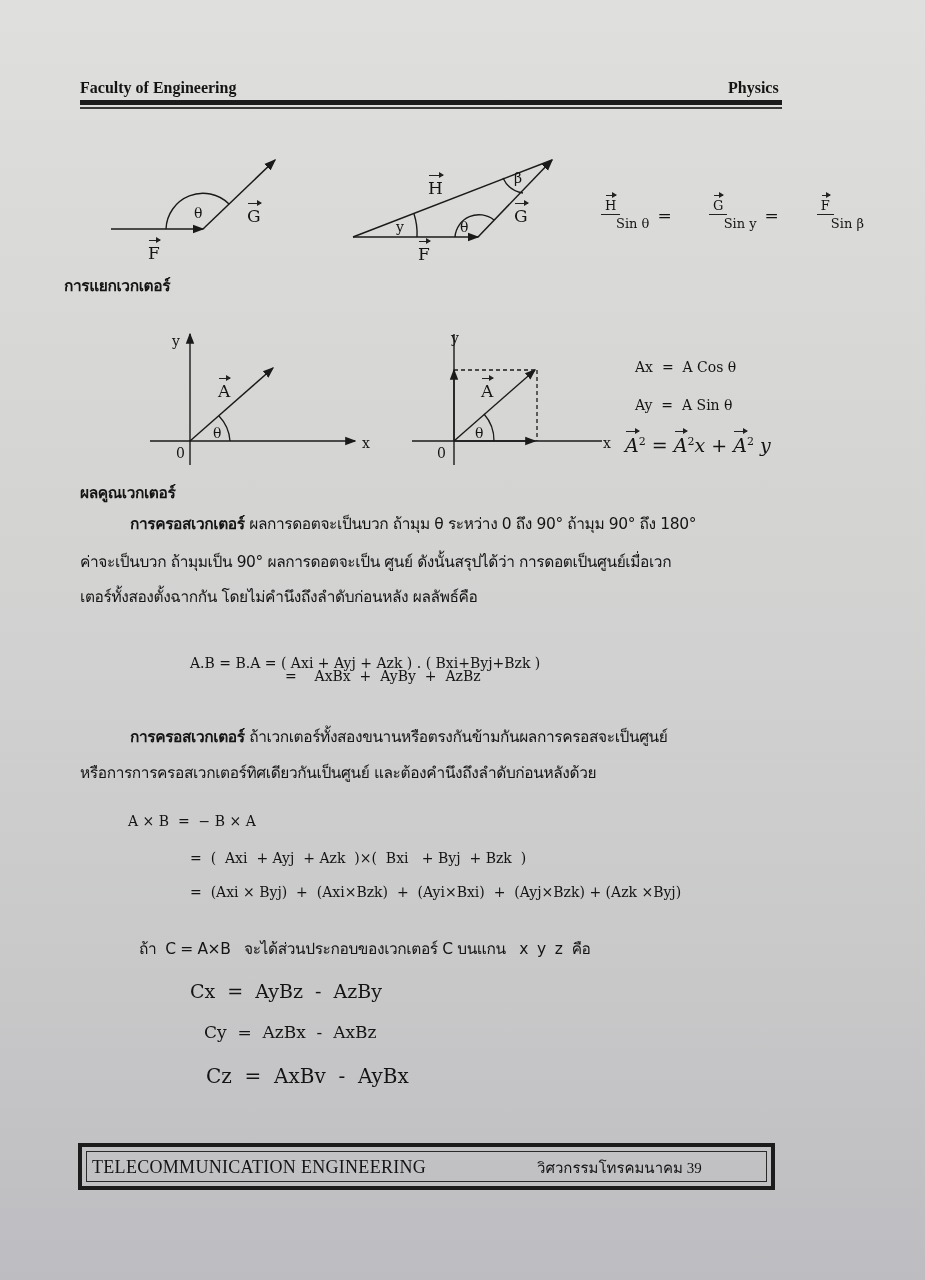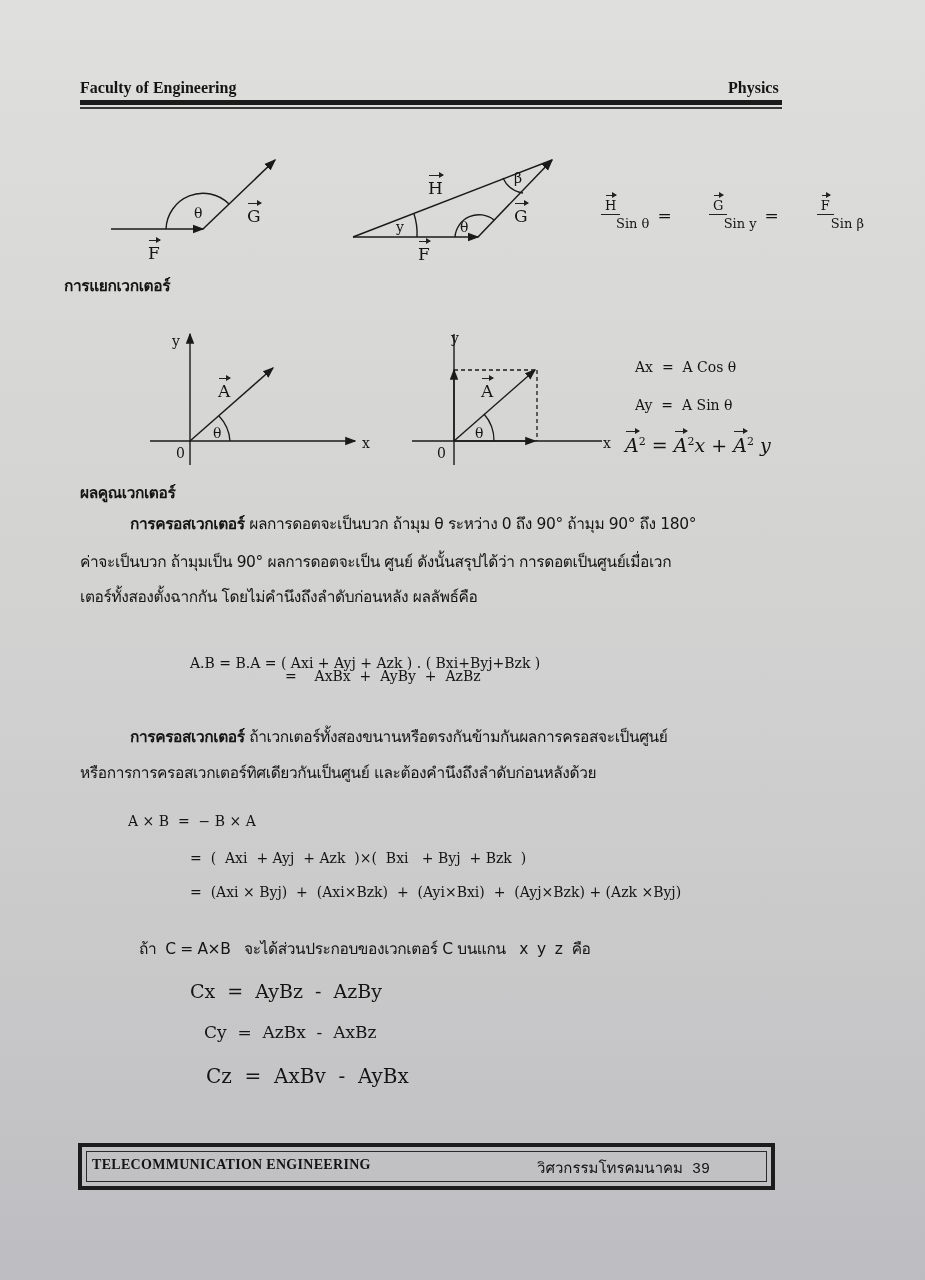--- a/index.html
+++ b/index.html
@@ -18,22 +18,22 @@
   .math-lg { font-family:"DejaVu Serif", serif; font-size:17px; white-space:pre; }
   .frac { display:inline-flex; flex-direction:column; align-items:center; font-family:"DejaVu Serif",serif; font-size:13px; }
   .frac .num { border-bottom:1.5px solid #222; padding:0 4px 1px; position:relative; }
   .frac .den { padding-top:1px;margin-left:44px; }
   .vec { position:relative; display:inline-block; }
   .vec::before { content:""; position:absolute; left:1px; right:0; top:-3px; height:1px; background:#222; }
   .vec::after { content:""; position:absolute; right:-1px; top:-6px; border-left:5px solid #222; border-top:3px solid transparent; border-bottom:3px solid transparent; transform:rotate(0deg); }
   .eq { font-family:"DejaVu Serif",serif; font-size:17px; }
   .footer-box { left:78px; top:1143px; width:697px; height:47px; border:4px solid #1c1c1c; box-sizing:border-box; }
   .footer-inner { position:absolute; left:4px; top:4px; right:4px; bottom:4px; border:1.5px solid #2a2a2a; }
-  .foot-l { font-family:"Liberation Serif", serif; font-weight:bold; font-size:14px; left:92px; top:1157px; letter-spacing:0.3px; }
-  .foot-r { font-family:Liberation Mono, monospace; font-size:15px; left:537px; top:1156px; }
+  .foot-l { font-family:"Liberation Serif", serif; font-weight:normal; font-size:18px; left:92px; top:1157px; letter-spacing:0.3px; }
+  .foot-r { font-family:Liberation Serif, serif; font-size:15px; left:537px; top:1156px; }
 </style>
 </head>
 <body>
 
 <div class="abs hdr" style="left:80px;">Faculty  of  Engineering</div>
 <div class="abs hdr" style="left:728px;">Physics</div>
 <div class="abs hdr-rule1"></div>
 <div class="abs hdr-rule2"></div>
 
 <svg class="abs" style="left:105px; top:150px;" width="190" height="115">

